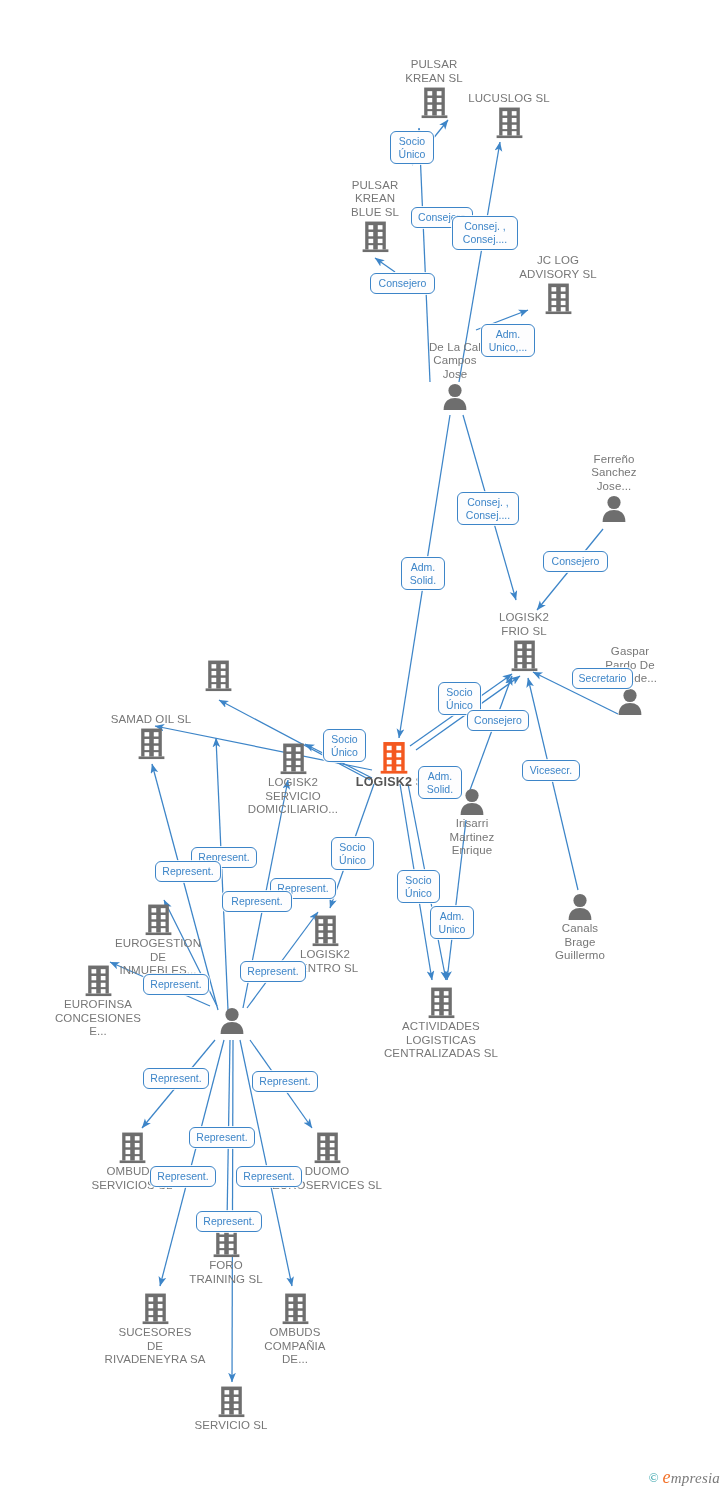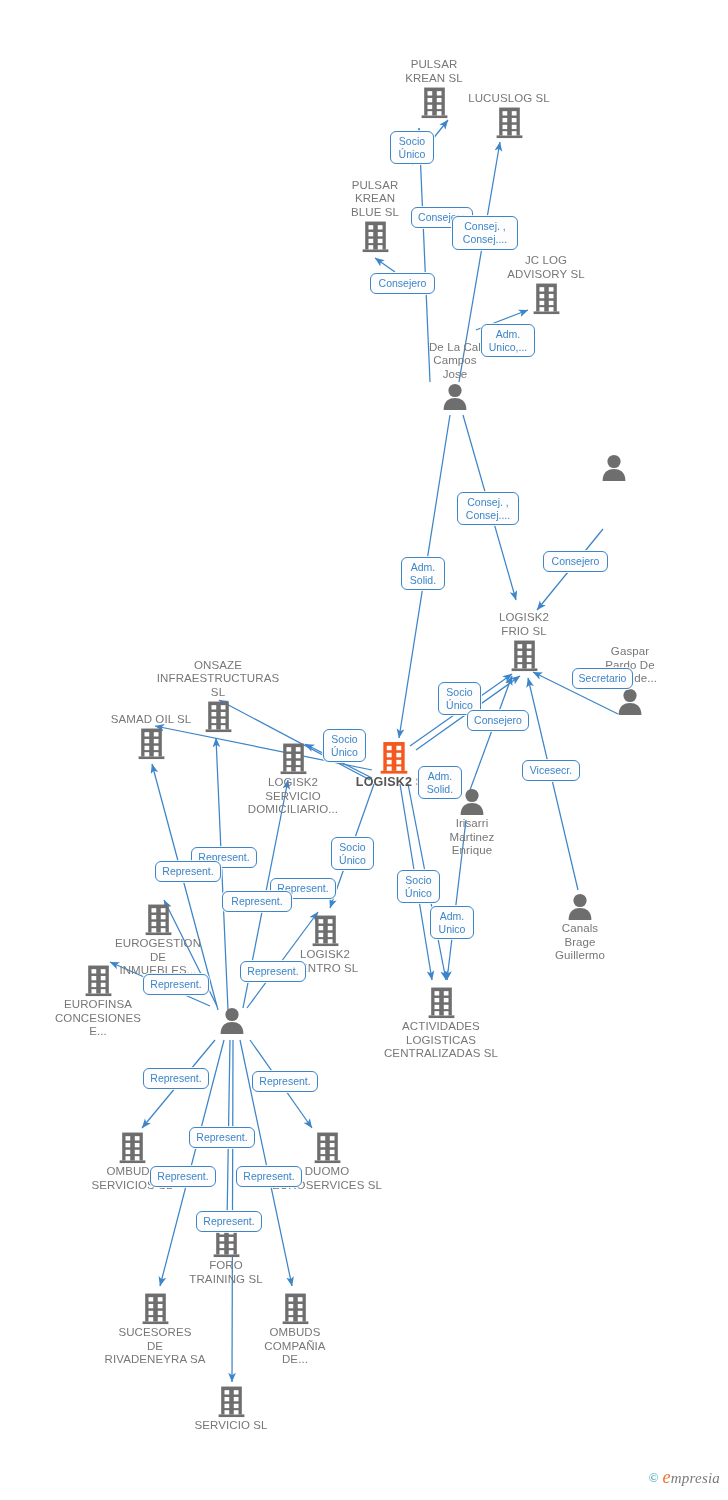--- a/index.html
+++ b/index.html
@@ -197,21 +197,21 @@
               <rect x="17.2" y="5" width="4.6" height="4.2"></rect>
               <rect x="8.2" y="11.6" width="4.6" height="4.2"></rect>
               <rect x="17.2" y="11.6" width="4.6" height="4.2"></rect>
               <rect x="8.2" y="18.2" width="4.6" height="4.2"></rect>
               <rect x="17.2" y="18.2" width="4.6" height="4.2"></rect>
               <rect x="8.2" y="24.4" width="4.6" height="4.1"></rect>
               <rect x="17.2" y="24.4" width="4.6" height="4.1"></rect>
             </g>
           </svg></span>
       </div>
-      <div class="node company cap-top" style="left: 546px; top: 254px;">
+      <div class="node company cap-top" style="left: 558px; top: 254px;">
         <span class="cap">JC LOG
 ADVISORY  SL</span>
         <span class="ico"><svg width="31" height="33" viewBox="0 0 30 32" xmlns="http://www.w3.org/2000/svg">
             <rect x="5" y="1.5" width="20" height="27" fill="#6e6e6e"></rect>
             <rect x="2.5" y="28.5" width="25" height="2.6" fill="#6e6e6e"></rect>
             <g fill="#ffffff">
               <rect x="8.2" y="5" width="4.6" height="4.2"></rect>
               <rect x="17.2" y="5" width="4.6" height="4.2"></rect>
               <rect x="8.2" y="11.6" width="4.6" height="4.2"></rect>
               <rect x="17.2" y="11.6" width="4.6" height="4.2"></rect>
@@ -225,20 +225,23 @@
       <div class="node person cap-top" style="left: 455px; top: 340.5px;">
         <span class="cap">De La Cal
 Campos
 Jose</span>
         <span class="ico"><svg width="30" height="29" viewBox="0 0 30 28" xmlns="http://www.w3.org/2000/svg">
             <circle cx="15" cy="8" r="6.6" fill="#6e6e6e"></circle>
             <path d="M3.6,27.5 C3.6,18.6 9.2,15.6 15,15.6 C20.8,15.6 26.4,18.6 26.4,27.5 Z" fill="#6e6e6e"></path>
           </svg></span>
       </div>
       <div class="node person cap-top" style="left: 614px; top: 452.5px;">
+        <span class="cap">Ferreño
+Sanchez
+Jose...</span>
         <span class="ico"><svg width="30" height="29" viewBox="0 0 30 28" xmlns="http://www.w3.org/2000/svg">
             <circle cx="15" cy="8" r="6.6" fill="#6e6e6e"></circle>
             <path d="M3.6,27.5 C3.6,18.6 9.2,15.6 15,15.6 C20.8,15.6 26.4,18.6 26.4,27.5 Z" fill="#6e6e6e"></path>
           </svg></span>
       </div>
       <div class="node company cap-top" style="left: 524px; top: 611px;">
         <span class="cap">LOGISK2
 FRIO  SL</span>
         <span class="ico"><svg width="31" height="33" viewBox="0 0 30 32" xmlns="http://www.w3.org/2000/svg">
             <rect x="5" y="1.5" width="20" height="27" fill="#6e6e6e"></rect>
@@ -258,23 +261,20 @@
       <div class="node person cap-top" style="left: 630px; top: 645px;">
         <span class="cap">Gaspar
 Pardo De
 Andrade...</span>
         <span class="ico"><svg width="30" height="29" viewBox="0 0 30 28" xmlns="http://www.w3.org/2000/svg">
             <circle cx="15" cy="8" r="6.6" fill="#6e6e6e"></circle>
             <path d="M3.6,27.5 C3.6,18.6 9.2,15.6 15,15.6 C20.8,15.6 26.4,18.6 26.4,27.5 Z" fill="#6e6e6e"></path>
           </svg></span>
       </div>
       <div class="node company cap-top" style="left: 218px; top: 658.5px;">
-        <span class="cap">ONSAZE
-INFRAESTRUCTURAS
-SL</span>
         <span class="ico"><svg width="31" height="33" viewBox="0 0 30 32" xmlns="http://www.w3.org/2000/svg">
             <rect x="5" y="1.5" width="20" height="27" fill="#6e6e6e"></rect>
             <rect x="2.5" y="28.5" width="25" height="2.6" fill="#6e6e6e"></rect>
             <g fill="#ffffff">
               <rect x="8.2" y="5" width="4.6" height="4.2"></rect>
               <rect x="17.2" y="5" width="4.6" height="4.2"></rect>
               <rect x="8.2" y="11.6" width="4.6" height="4.2"></rect>
               <rect x="17.2" y="11.6" width="4.6" height="4.2"></rect>
               <rect x="8.2" y="18.2" width="4.6" height="4.2"></rect>
               <rect x="17.2" y="18.2" width="4.6" height="4.2"></rect>

